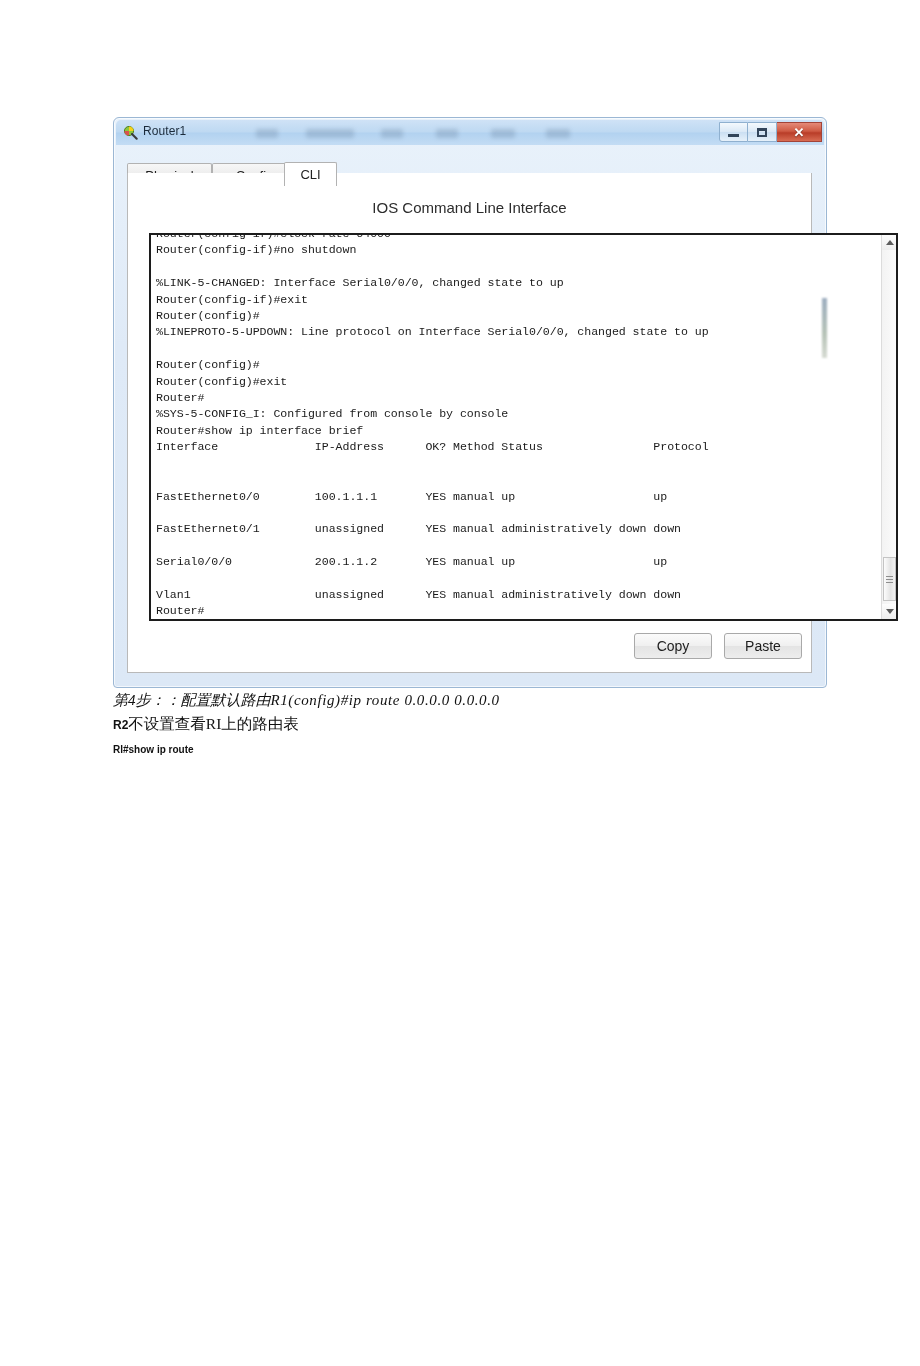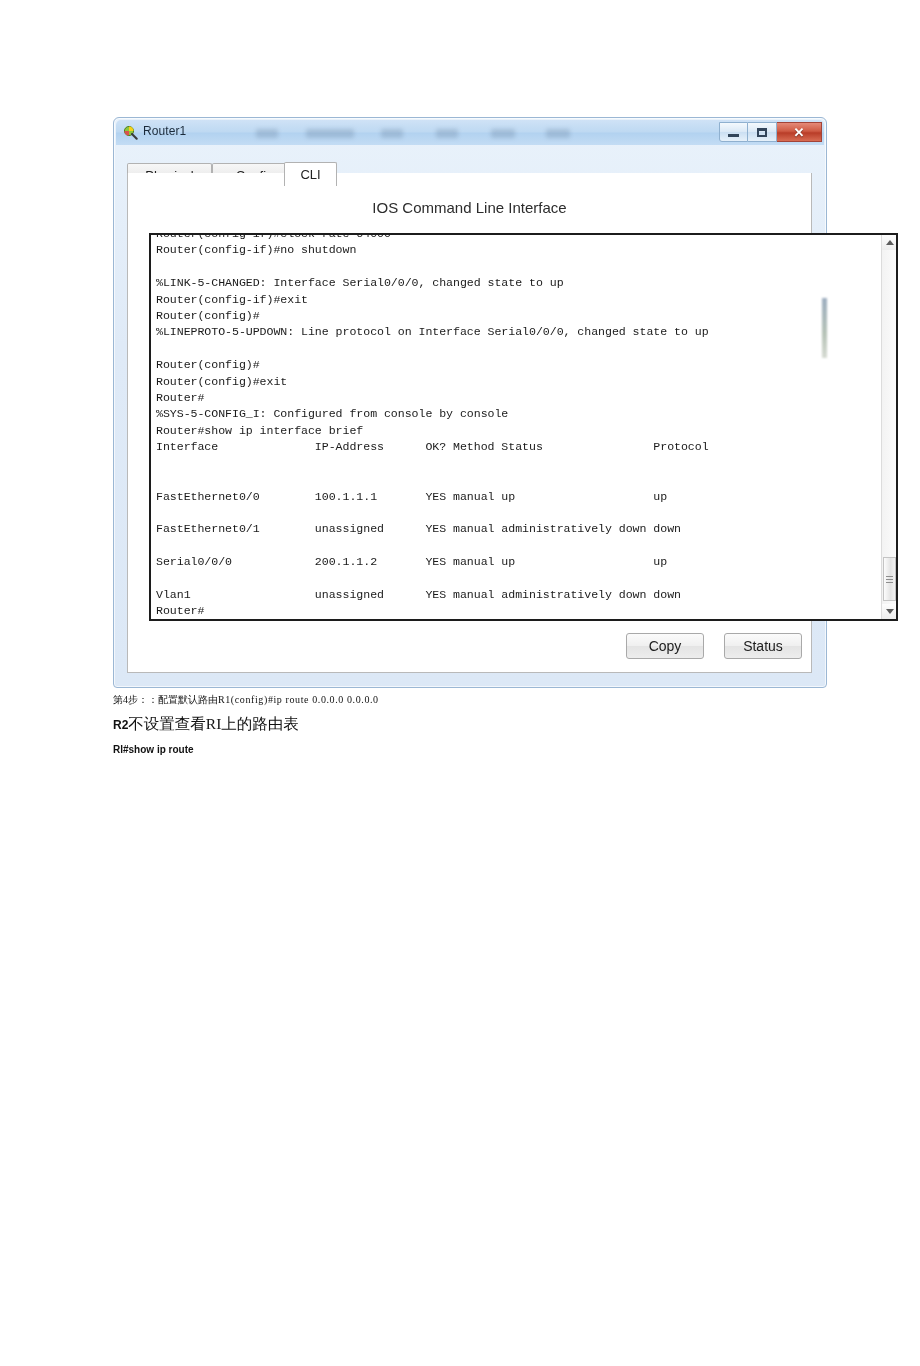--- a/index.html
+++ b/index.html
@@ -213,21 +213,21 @@
   }
   .grip { width:7px; }
   .grip div { height:1px; background:#8e8e8e; margin:2px 0; }
 
   
   #button-row {
     position: absolute;
     right: 9px;
     top: 460px;
     display: flex;
-    gap: 20px;
+    gap: 12px;
   }
   .std-btn {
     width: 78px;
     height: 26px;
     font-family: "Liberation Sans", sans-serif;
     font-size: 14px;
     color: #1d1d1d;
     background: linear-gradient(180deg,#fbfbfb 0%,#f0f0f0 48%,#e4e4e4 52%,#ededed 100%);
     border: 1px solid #a9a9a9;
     border-radius: 3px;
@@ -253,21 +253,21 @@
     left: 113px;
     top: 688px;
     width: 700px;
   }
   .cap-line {
     font-size: 15px;
     color: #111;
     line-height: 24px;
     white-space: pre-wrap;
   }
-  .cap-line.l1 { font-family: "Liberation Serif", serif; font-size: 10px; }
+  .cap-line.l1 { font-family: "Liberation Serif", serif; font-size: 15px; font-style: italic; }
   .cap-mono { font-family: "Liberation Serif", serif; letter-spacing: .6px; }
   .cap-line.l2 { font-family: "Liberation Serif", serif; font-size: 15.5px; }
   .cap-line.l2 b { font-family: "Liberation Sans", sans-serif; font-size: 12px; }
   .cap-line.l3 {
     font-family: "Liberation Sans", sans-serif;
     font-size: 10px;
     font-weight: bold;
     line-height: 25px;
   }
 </style>
@@ -362,21 +362,21 @@
           <span class="tri down"></span>
         </div>
       </div>
     </div>
 
     <div id="button-row">
       <div class="std-btn">
         <span>Copy</span>
       </div>
       <div class="std-btn">
-        <span>Status</span>
+        <span>Paste</span>
       </div>
     </div>
   </div>
 
   <div id="edge-artifact"></div>
 </div>
 
 <div id="caption">
   <div class="cap-line l1"><span>第4步：：配置默认路由</span><span class="cap-mono">R1(config)#ip route 0.0.0.0 0.0.0.0</span></div>
   <div class="cap-line l2"><b>R2</b><span>不设置查看RI上的路由表</span></div>

